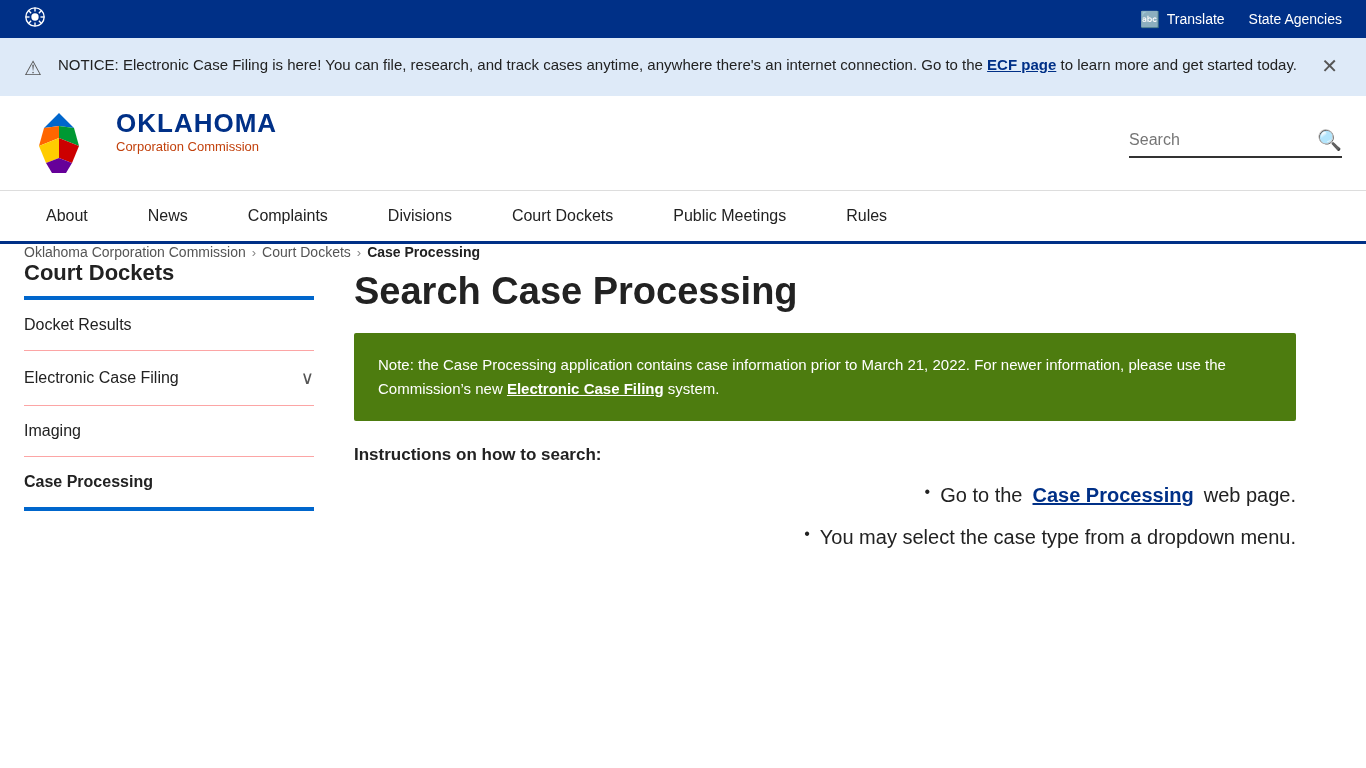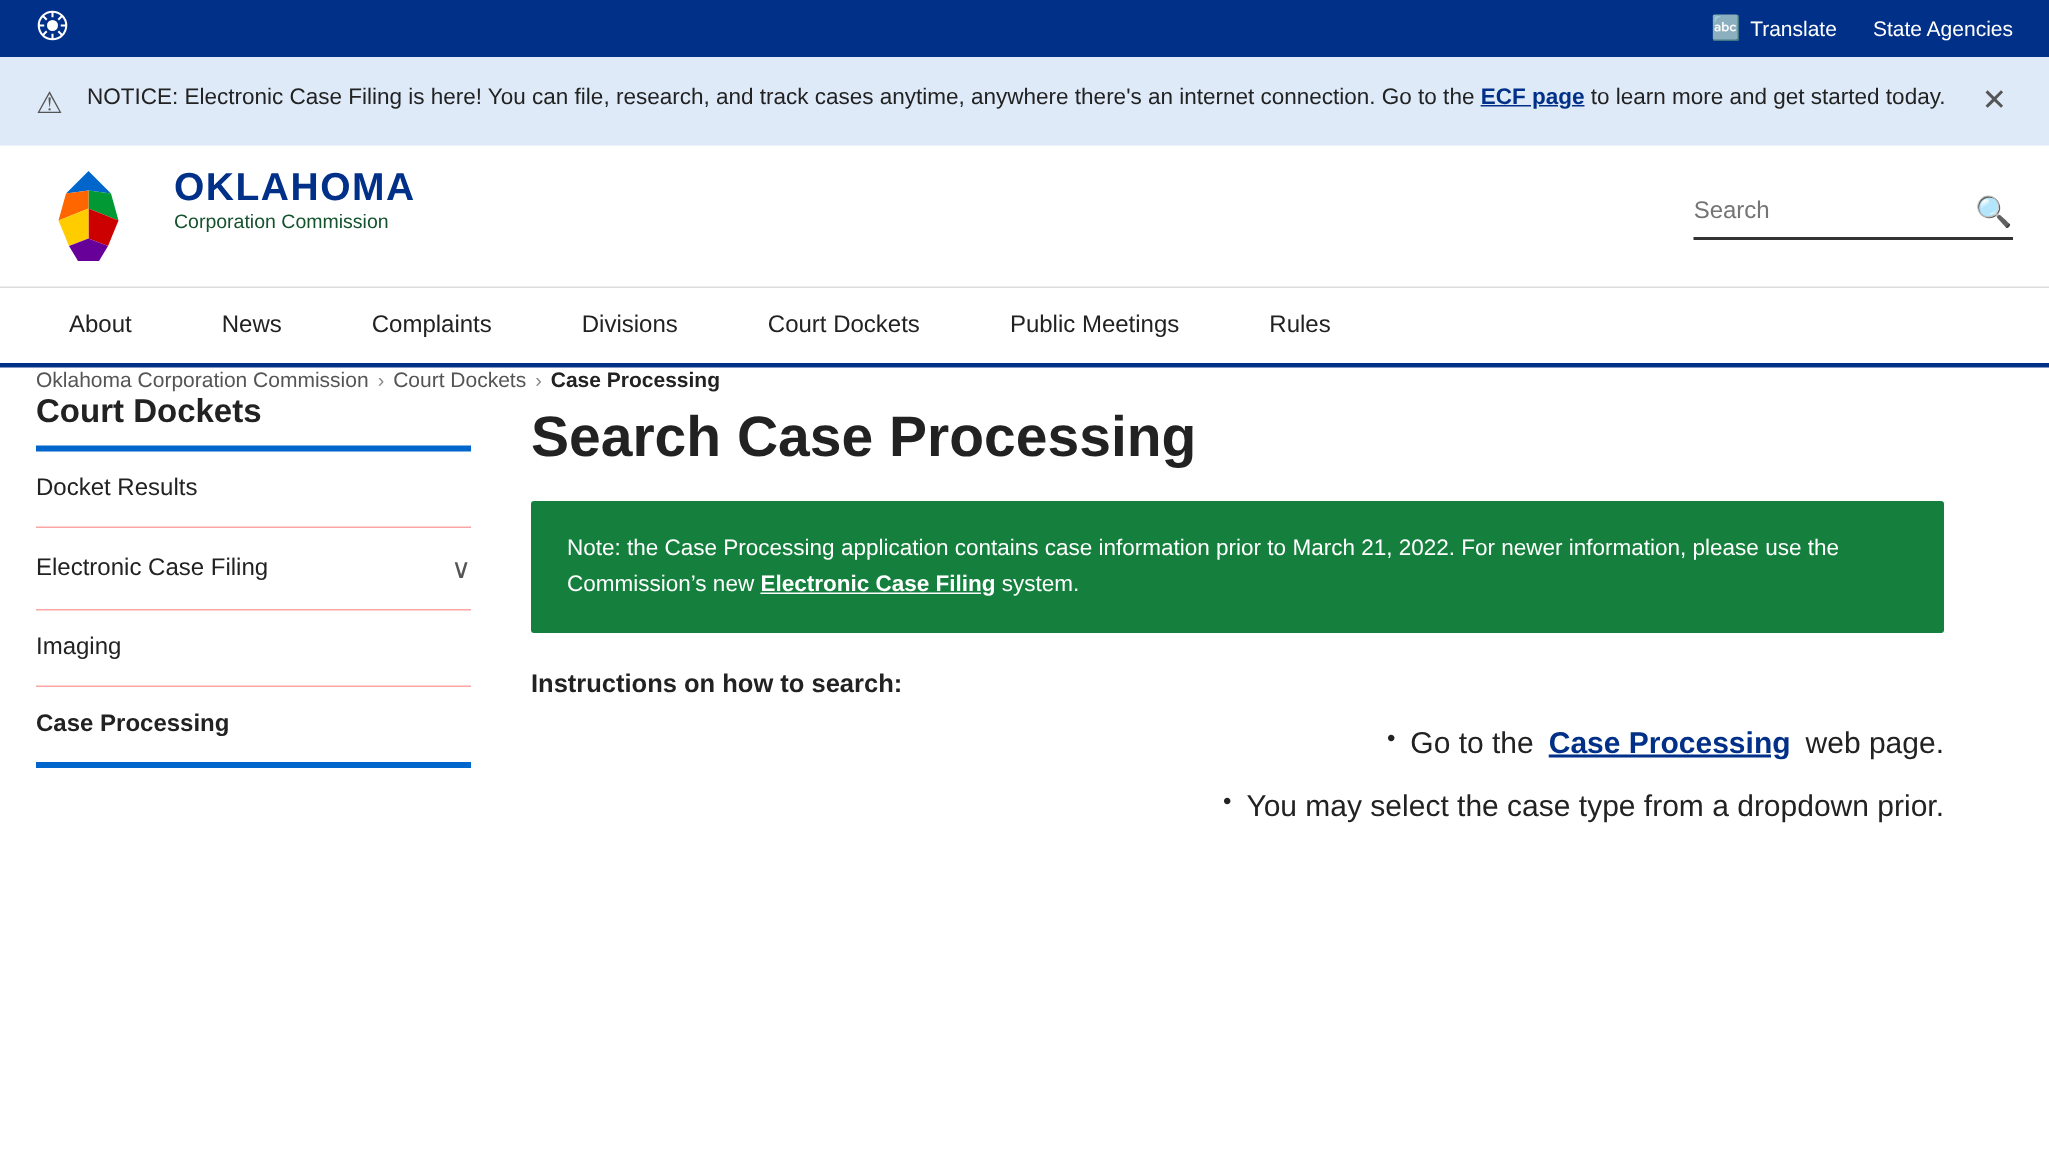--- a/index.html
+++ b/index.html
@@ -80,21 +80,21 @@
     }
     .logo-text { display: flex; flex-direction: column; }
     .logo-oklahoma {
       font-size: 26px;
       font-weight: bold;
       color: #003087;
       letter-spacing: 1px;
     }
     .logo-sub {
       font-size: 13px;
-      color: #14532d;
+      color: #c2410c;
     }
     .search-area {
       margin-left: auto;
       display: flex;
       align-items: center;
       border-bottom: 2px solid #333;
       padding-bottom: 4px;
       gap: 8px;
     }
     .search-input {
@@ -195,21 +195,21 @@
       flex: 1;
       padding-top: 10px;
     }
     .page-title {
       font-size: 38px;
       font-weight: bold;
       color: #222;
       margin-bottom: 20px;
     }
     .info-box {
-      background: #15803d;
+      background: #4d7c0f;
       color: #fff;
       padding: 20px 24px;
       font-size: 15px;
       line-height: 1.6;
       margin-bottom: 24px;
       border-radius: 2px;
     }
     .info-box a {
       color: #fff;
       font-weight: bold;
@@ -348,18 +348,18 @@
     </div>
 
     <p class="instructions-title">Instructions on how to search:</p>
     <ul class="instructions-list">
       <li>
         <span>Go to the </span>
           <a href="#">Case Processing</a>
           <span> web page.</span>
       </li>
       <li>
-        <span>You may select the case type from a dropdown prior.</span>
+        <span>You may select the case type from a dropdown menu.</span>
       </li>
     </ul>
   </main>
 
 </div>
 
 </body></html>

